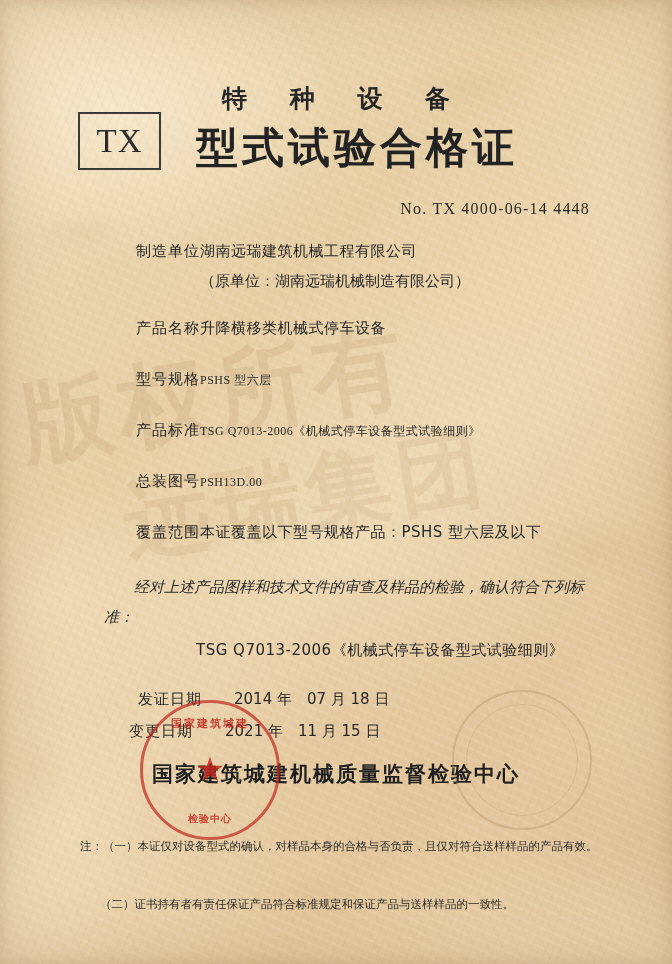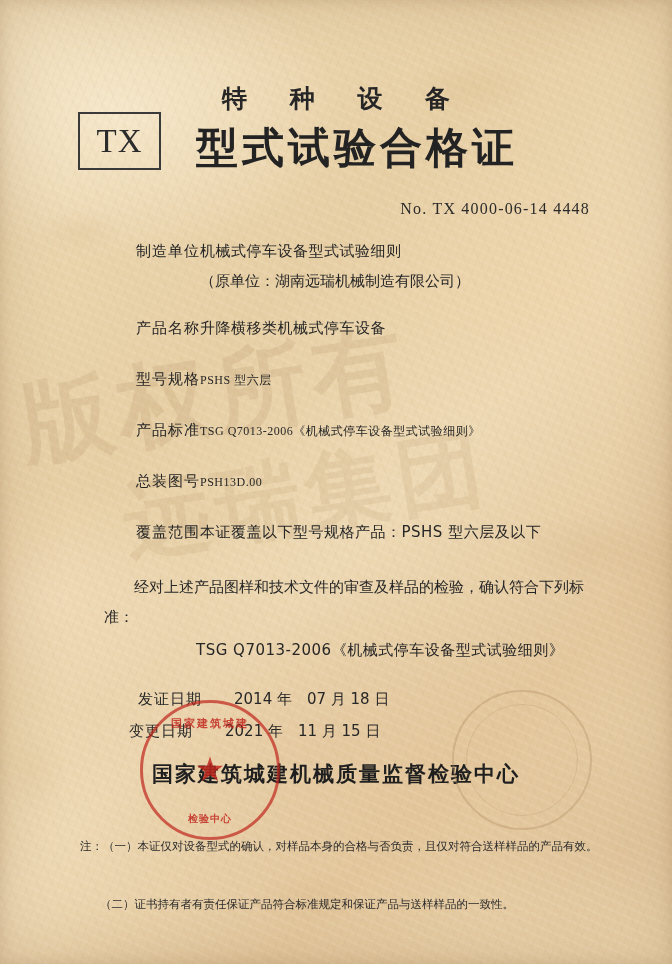--- a/index.html
+++ b/index.html
@@ -291,21 +291,21 @@
 
     <div class="tx-box">
       <span>TX</span>
     </div>
 
     <div class="title-small">特 种 设 备</div>
     <div class="title-big">型式试验合格证</div>
     <div class="cert-no">No. TX 4000-06-14 4448</div>
 
     <div class="field" style="top:242px;">
-      <span class="label">制造单位</span><span class="value">机械式停车设备型式试验细则</span>
+      <span class="label">制造单位</span><span class="value">湖南远瑞建筑机械工程有限公司</span>
     </div>
     <div class="subvalue" style="top:272px;">（原单位：湖南远瑞机械制造有限公司）</div>
 
     <div class="field" style="top:319px;">
       <span class="label">产品名称</span><span class="value">升降横移类机械式停车设备</span>
     </div>
 
     <div class="field" style="top:370px;">
       <span class="label">型号规格</span><span class="value mono">PSHS 型六层</span>
     </div>
@@ -315,21 +315,21 @@
     </div>
 
     <div class="field" style="top:472px;">
       <span class="label">总装图号</span><span class="value mono">PSH13D.00</span>
     </div>
 
     <div class="field" style="top:523px;">
       <span class="label">覆盖范围</span><span class="value">本证覆盖以下型号规格产品：PSHS 型六层及以下</span>
     </div>
 
-    <div class="paragraph para-indent" style="top:572px;">经对上述产品图样和技术文件的审查及样品的检验，确认符合下列标准：</div>
+    <div class="paragraph para-indent" style="top:572px;font-style:italic;">经对上述产品图样和技术文件的审查及样品的检验，确认符合下列标准：</div>
 
     <div class="standard-line" style="top:641px;">TSG Q7013-2006《机械式停车设备型式试验细则》</div>
 
     <div class="date-row" style="top:690px;margin-left:34px;">
       <span class="dlabel">发证日期</span><span>2014 年　07 月 18 日</span>
     </div>
     <div class="date-row" style="top:722px;margin-left:25px;">
       <span class="dlabel">变更日期</span><span>2021 年　11 月 15 日</span>
     </div>
 

